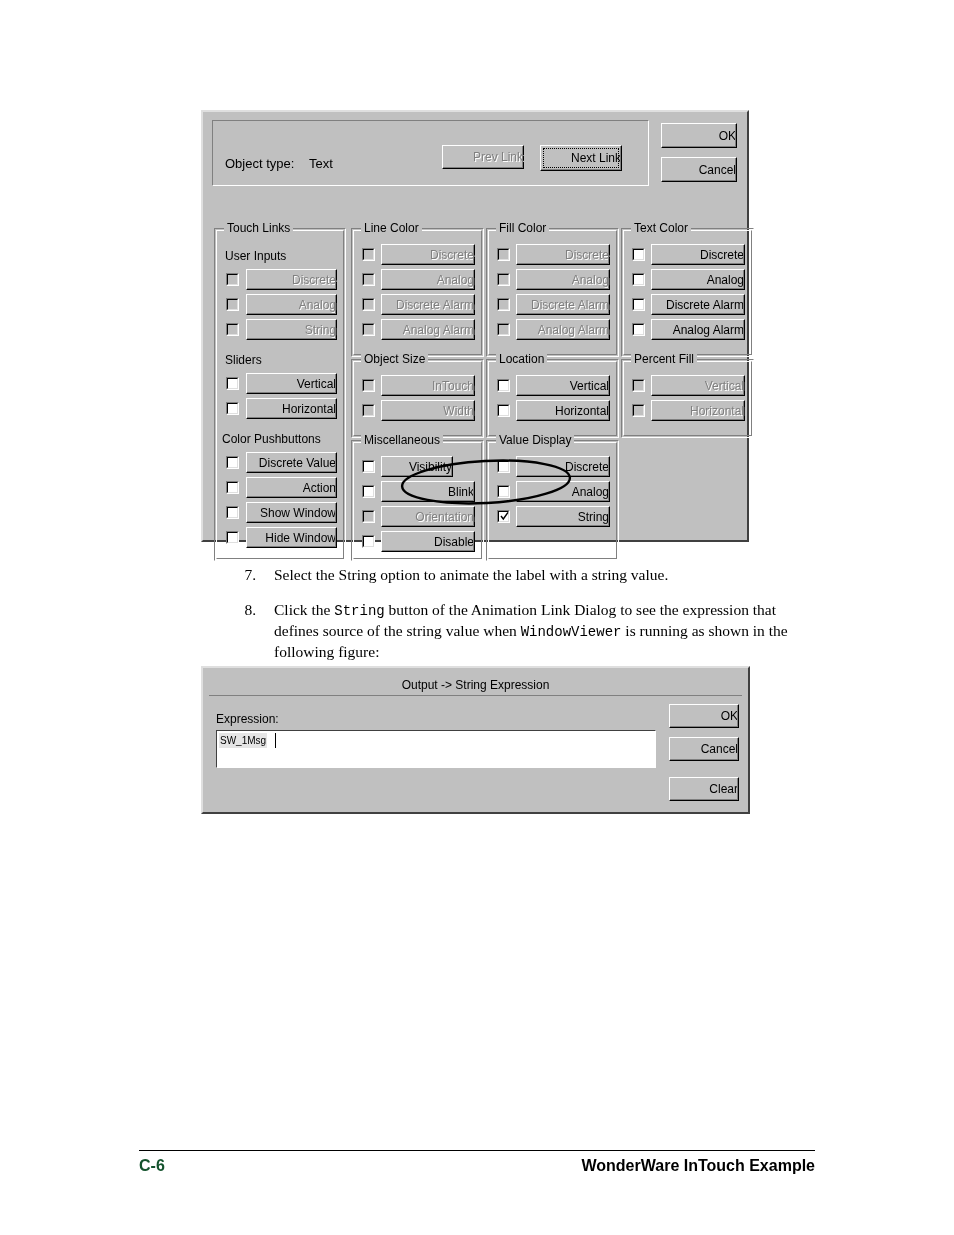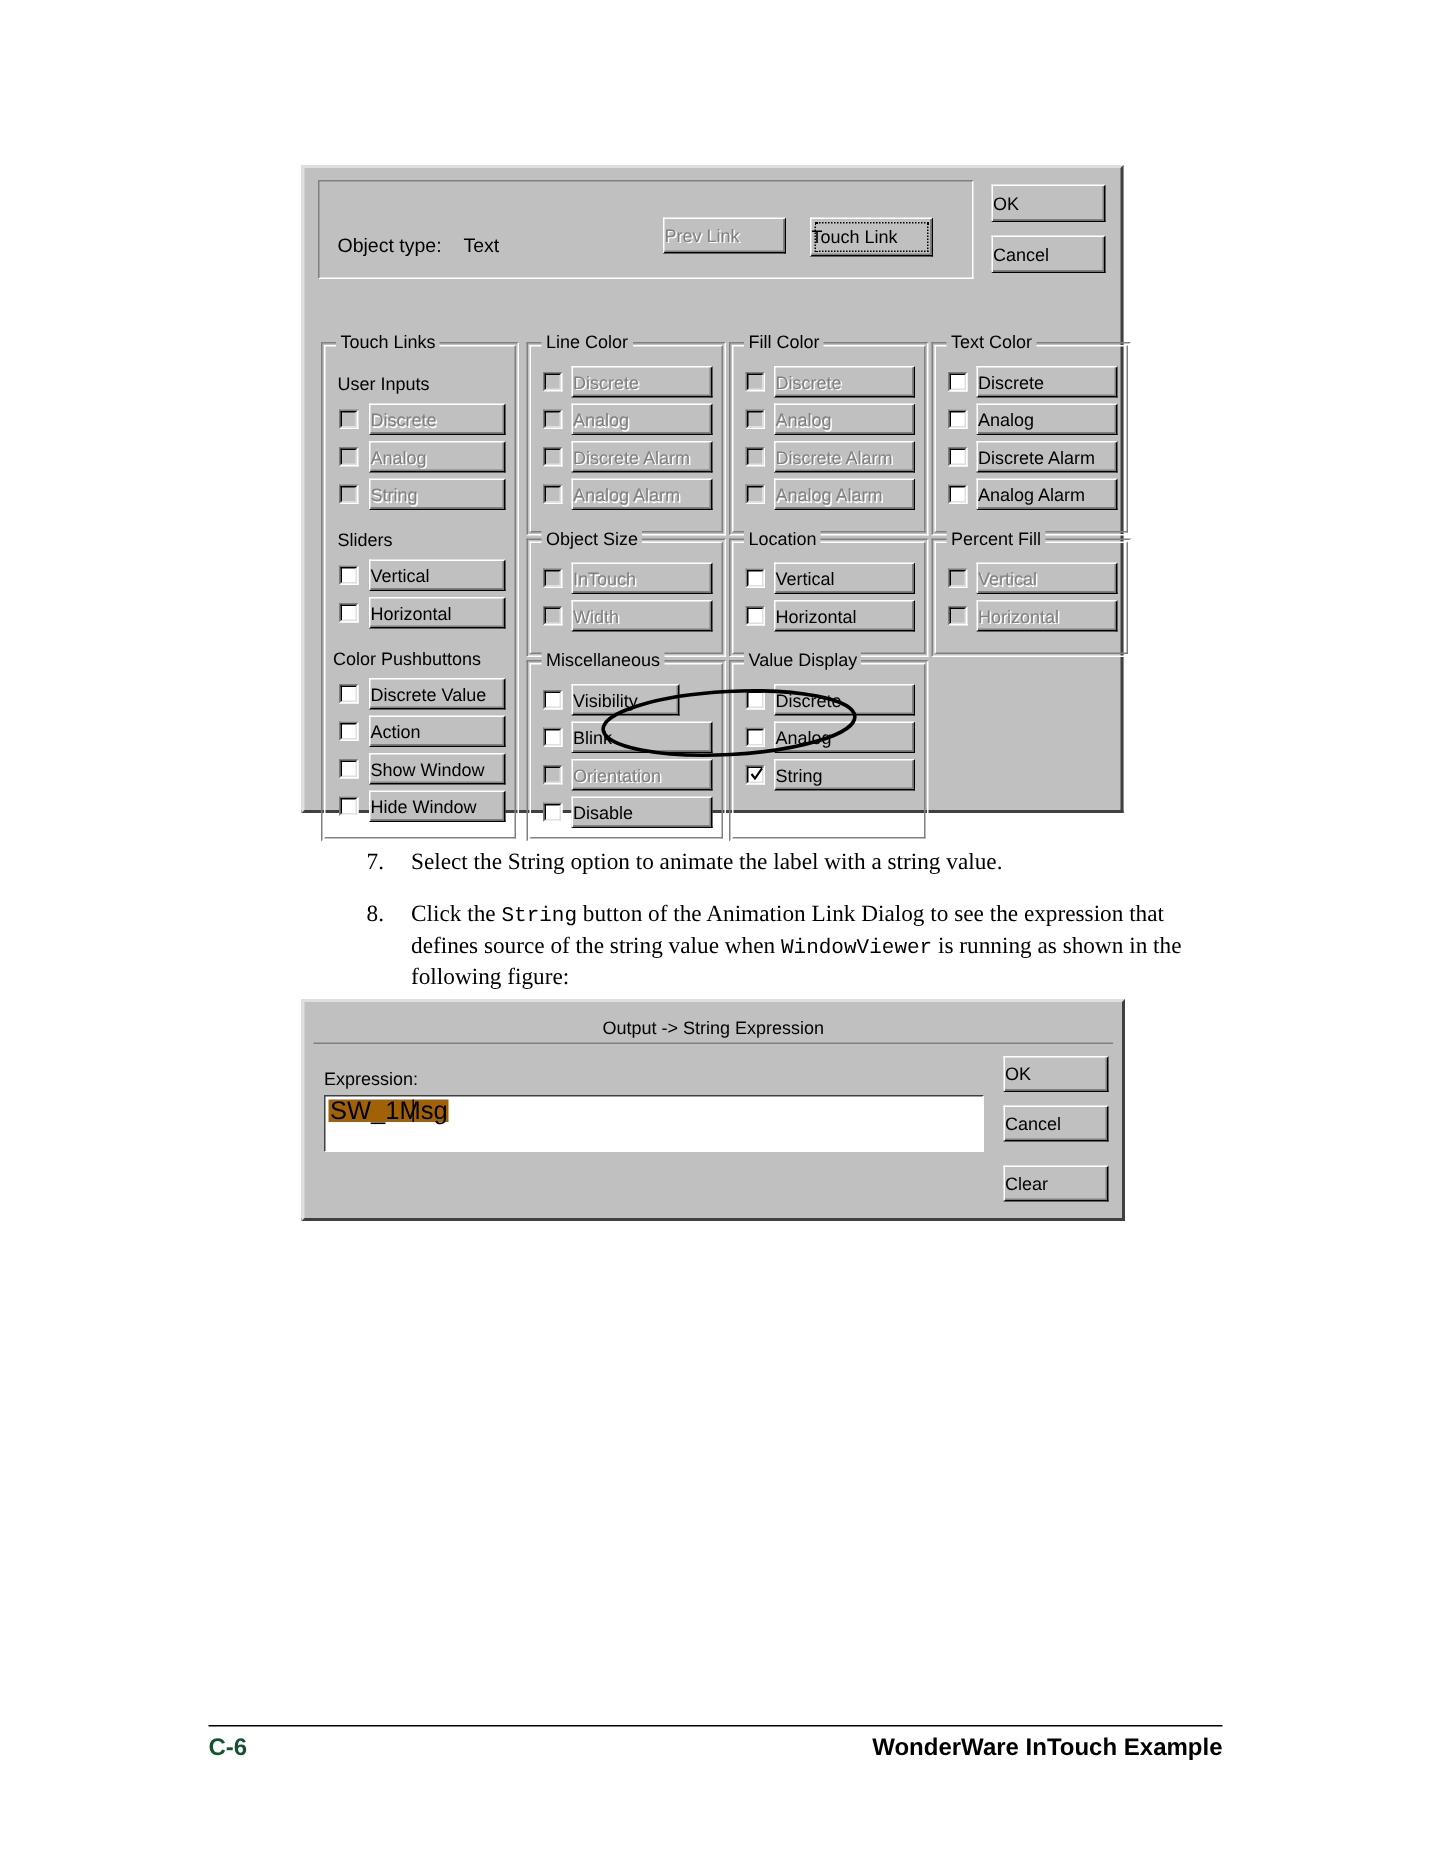--- a/index.html
+++ b/index.html
@@ -74,21 +74,21 @@
     position:absolute;
     box-sizing:border-box;
     background:#c0c0c0;
     border-top:1px solid #ffffff;
     border-left:1px solid #ffffff;
     border-right:1px solid #000000;
     border-bottom:1px solid #000000;
     font-family:"Liberation Sans", sans-serif;
     font-size:12px;
     color:#000;
-    display:flex;align-items:center;justify-content:flex-start;
+    display:flex;align-items:center;justify-content:flex-end;
     white-space:nowrap;
     cursor:default;
   }
   .btn .bev{
     position:absolute;inset:0;
     border-right:1px solid #808080;
     border-bottom:1px solid #808080;
     pointer-events:none;
   }
   .btn.disabled{
@@ -173,24 +173,24 @@
     background:#ffffff;
     box-sizing:border-box;
     border-top:1px solid #404040;
     border-left:1px solid #404040;
     border-right:1px solid #ffffff;
     border-bottom:1px solid #ffffff;
     overflow:hidden;
   }
   .textbox .sel{
     position:absolute;left:2px;top:2px;
-    background:#a16207;
+    background:#e5e5e5;
     color:#000000;
     font-family:"Liberation Sans", sans-serif;
-    font-size:17px;
+    font-size:10px;
     padding:0 1px;
     line-height:15px;
     white-space:nowrap;
   }
   .caret{
     position:absolute;
     width:1px;background:#000;
   }
 
   .annot{
@@ -208,21 +208,21 @@
   <div class="lbl" style="left:22px;top:44px;font-size:13px;">Object type:</div>
   <div class="lbl" style="left:106px;top:44px;font-size:13px;">Text</div>
 
   <div class="btn" style="left:239px;top:33px;width:82px;height:24px;">
     <span class="bev"></span>
     <span class="disabled" style="color:#808080;text-shadow:1px 1px 0 #fff;">Prev Link</span>
   </div>
 
   <div class="btn focus" style="left:337px;top:33px;width:82px;height:26px;">
     <span class="bev"></span>
-    <span>Touch Link</span>
+    <span>Next Link</span>
   </div>
 
   <div class="btn" style="left:458px;top:11px;width:76px;height:25px;">
     <span class="bev"></span>
     <span>OK</span>
   </div>
   <div class="btn" style="left:458px;top:45px;width:76px;height:25px;">
     <span class="bev"></span>
     <span>Cancel</span>
   </div>

